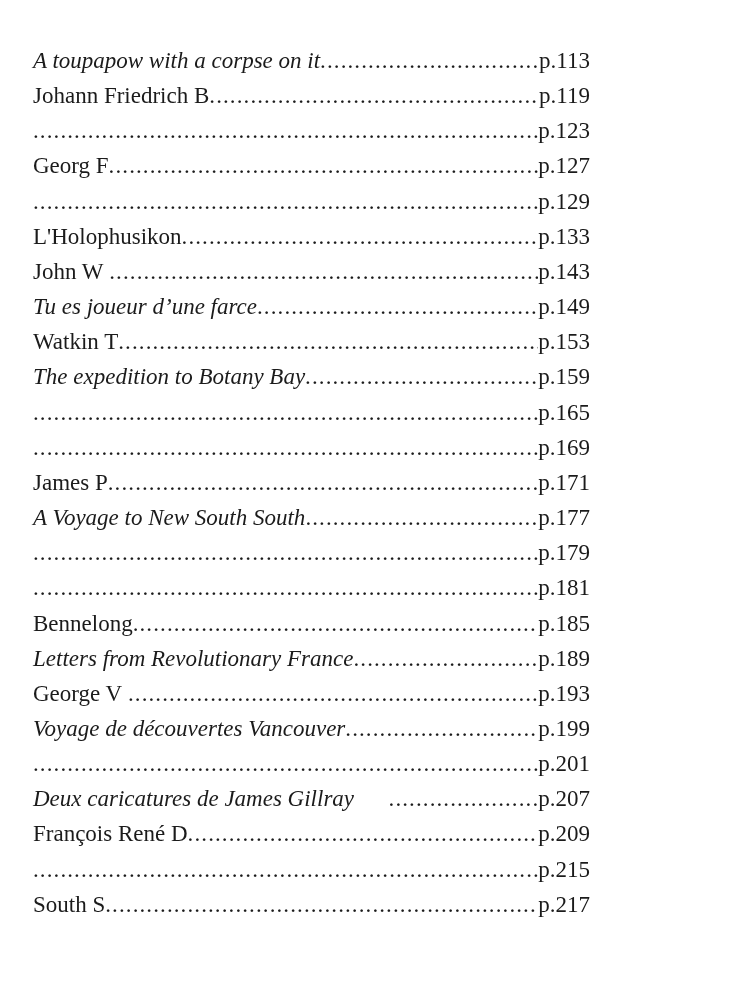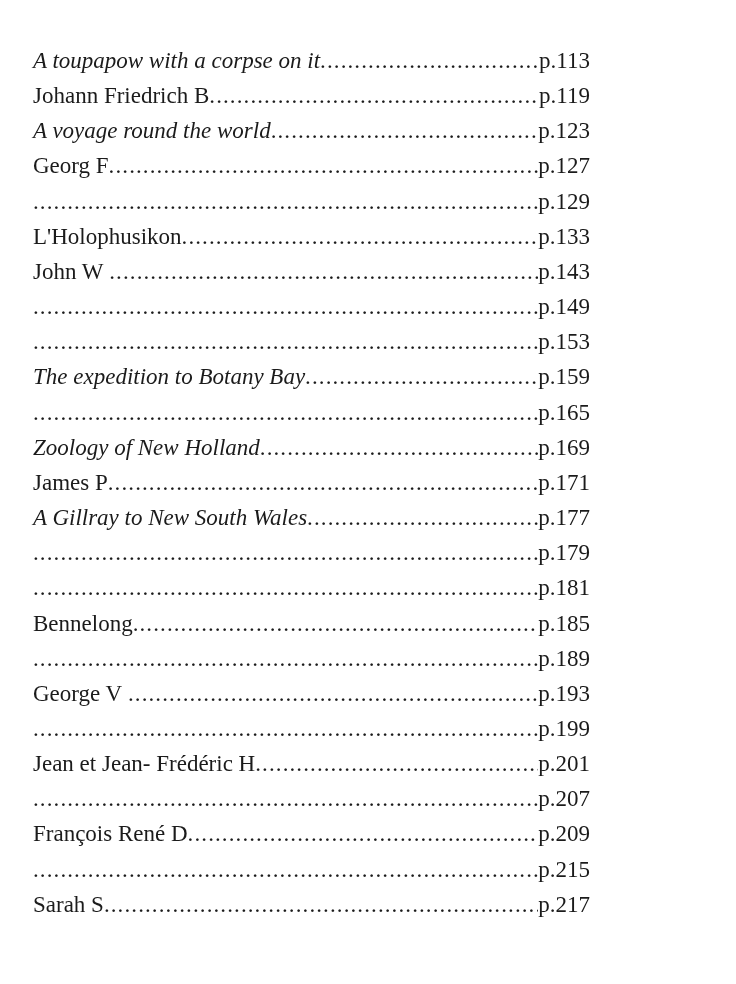--- a/index.html
+++ b/index.html
@@ -58,21 +58,20 @@
     <span class="pnum">p.113</span>
   </div>
 
   <div class="row">
     <span class="title">Johann Friedrich B</span>
     <span class="leader" aria-hidden="true">............................................................................................................................................................................................................................................................................................................</span>
     <span class="pnum">p.119</span>
   </div>
 
   <div class="row">
-    <span class="title italic">A voyage round the world</span>
     <span class="leader" aria-hidden="true">............................................................................................................................................................................................................................................................................................................</span>
     <span class="pnum">p.123</span>
   </div>
 
   <div class="row">
     <span class="title">Georg F</span>
     <span class="leader" aria-hidden="true">............................................................................................................................................................................................................................................................................................................</span>
     <span class="pnum">p.127</span>
   </div>
 
@@ -87,54 +86,55 @@
     <span class="pnum">p.133</span>
   </div>
 
   <div class="row">
     <span class="title">John W&nbsp;</span>
     <span class="leader" aria-hidden="true">............................................................................................................................................................................................................................................................................................................</span>
     <span class="pnum">p.143</span>
   </div>
 
   <div class="row">
+    <span class="title italic">Tu es joueur d’une farce</span>
     <span class="leader" aria-hidden="true">............................................................................................................................................................................................................................................................................................................</span>
     <span class="pnum">p.149</span>
   </div>
 
   <div class="row">
+    <span class="title">Watkin T</span>
     <span class="leader" aria-hidden="true">............................................................................................................................................................................................................................................................................................................</span>
     <span class="pnum">p.153</span>
   </div>
 
   <div class="row">
     <span class="title italic">The expedition to Botany Bay</span>
     <span class="leader" aria-hidden="true">............................................................................................................................................................................................................................................................................................................</span>
     <span class="pnum">p.159</span>
   </div>
 
   <div class="row">
     <span class="leader" aria-hidden="true">............................................................................................................................................................................................................................................................................................................</span>
     <span class="pnum">p.165</span>
   </div>
 
   <div class="row">
-    <span class="title italic">Zoology of New Holland</span>
     <span class="leader" aria-hidden="true">............................................................................................................................................................................................................................................................................................................</span>
     <span class="pnum">p.169</span>
   </div>
 
   <div class="row">
     <span class="title">James P</span>
     <span class="leader" aria-hidden="true">............................................................................................................................................................................................................................................................................................................</span>
     <span class="pnum">p.171</span>
   </div>
 
   <div class="row">
-    <span class="title italic">A Gillray to New South Wales</span>
+    <span class="title italic">A Voyage to New South South</span>
     <span class="leader" aria-hidden="true">............................................................................................................................................................................................................................................................................................................</span>
     <span class="pnum">p.177</span>
   </div>
 
   <div class="row">
     <span class="leader" aria-hidden="true">............................................................................................................................................................................................................................................................................................................</span>
     <span class="pnum">p.179</span>
   </div>
 
   <div class="row">
@@ -142,56 +142,58 @@
     <span class="pnum">p.181</span>
   </div>
 
   <div class="row">
     <span class="title">Bennelong</span>
     <span class="leader" aria-hidden="true">............................................................................................................................................................................................................................................................................................................</span>
     <span class="pnum">p.185</span>
   </div>
 
   <div class="row">
+    <span class="title italic">Letters from Revolutionary France</span>
     <span class="leader" aria-hidden="true">............................................................................................................................................................................................................................................................................................................</span>
     <span class="pnum">p.189</span>
   </div>
 
   <div class="row">
     <span class="title">George V&nbsp;</span>
     <span class="leader" aria-hidden="true">............................................................................................................................................................................................................................................................................................................</span>
     <span class="pnum">p.193</span>
   </div>
 
   <div class="row">
+    <span class="title italic">Voyage de découvertes Vancouver</span>
     <span class="leader" aria-hidden="true">............................................................................................................................................................................................................................................................................................................</span>
     <span class="pnum">p.199</span>
   </div>
 
   <div class="row">
-    <span class="title">Jean et Jean- Frédéric H</span>
     <span class="leader" aria-hidden="true">............................................................................................................................................................................................................................................................................................................</span>
     <span class="pnum">p.201</span>
   </div>
 
   <div class="row">
+    <span class="title italic">Deux caricatures de James Gillray&nbsp;&nbsp;&nbsp;&nbsp;&nbsp;&nbsp;</span>
     <span class="leader" aria-hidden="true">............................................................................................................................................................................................................................................................................................................</span>
     <span class="pnum">p.207</span>
   </div>
 
   <div class="row">
     <span class="title">François René D</span>
     <span class="leader" aria-hidden="true">............................................................................................................................................................................................................................................................................................................</span>
     <span class="pnum">p.209</span>
   </div>
 
   <div class="row">
     <span class="leader" aria-hidden="true">............................................................................................................................................................................................................................................................................................................</span>
     <span class="pnum">p.215</span>
   </div>
 
   <div class="row">
-    <span class="title">Sarah S</span>
+    <span class="title">South S</span>
     <span class="leader" aria-hidden="true">............................................................................................................................................................................................................................................................................................................</span>
     <span class="pnum">p.217</span>
   </div>
 </div>
 </div>
 
 </body></html>

